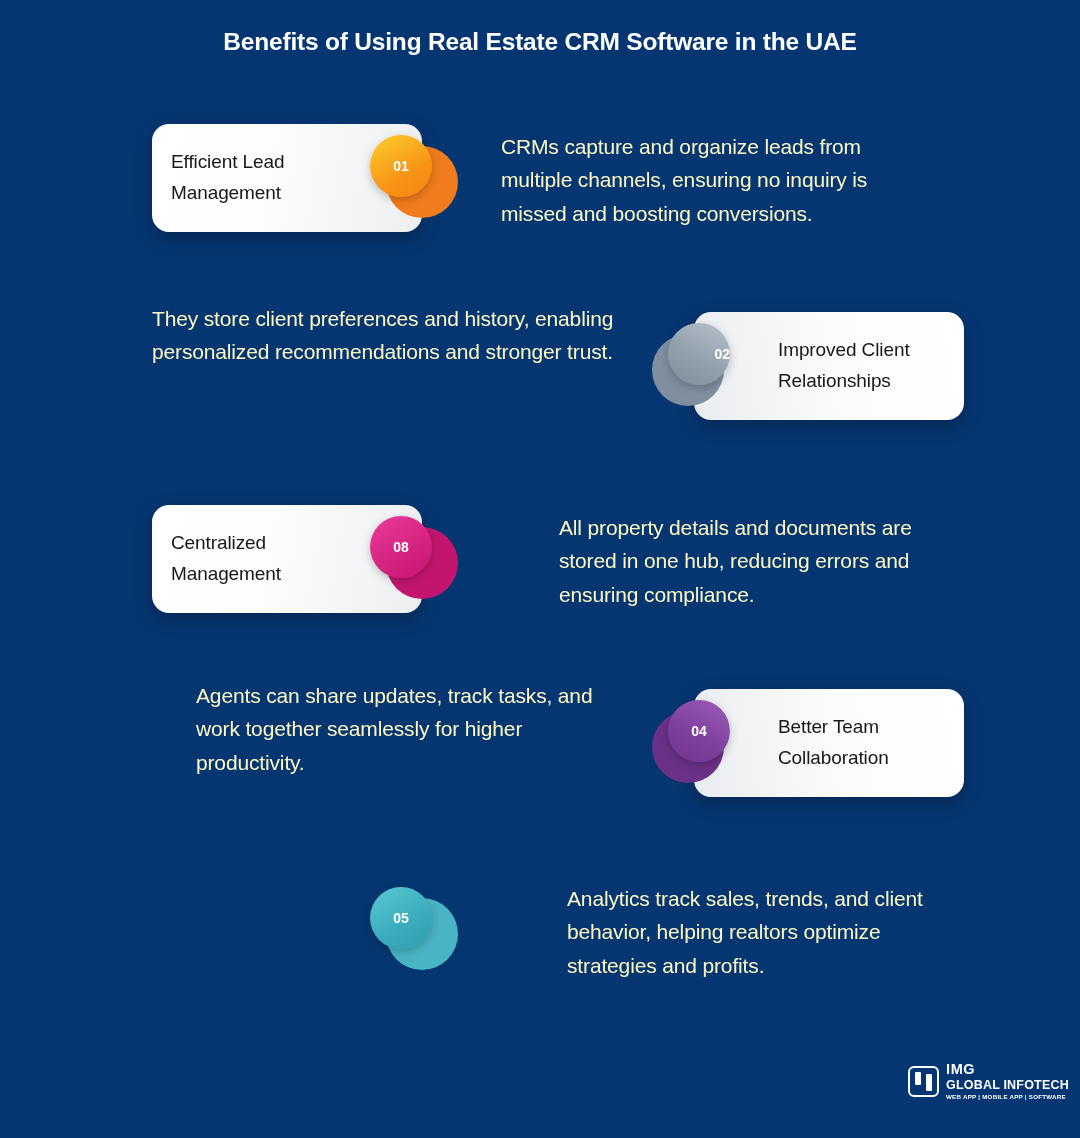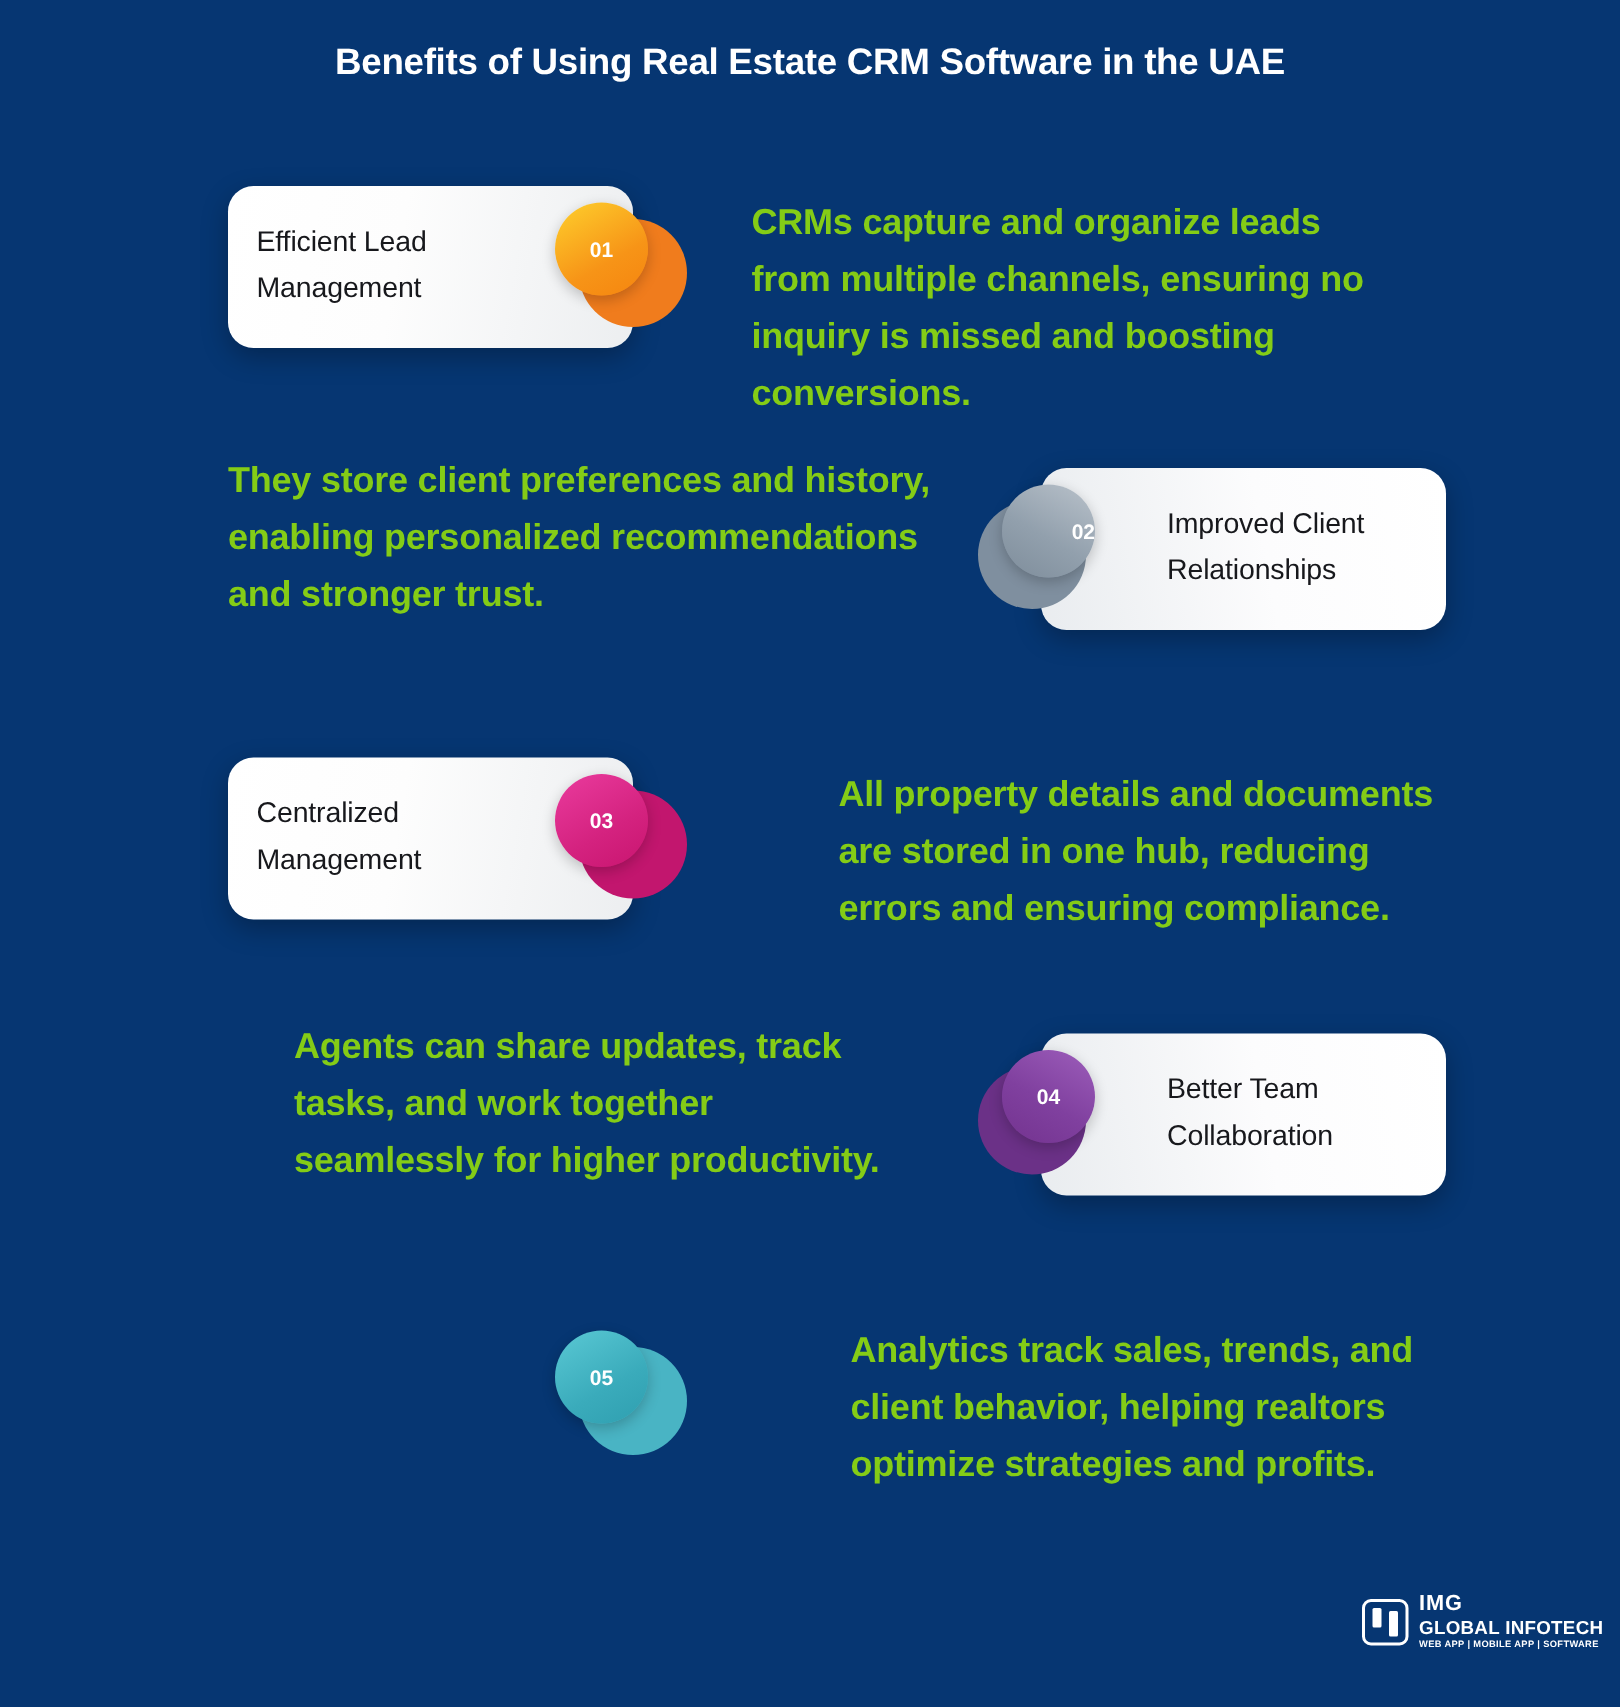--- a/index.html
+++ b/index.html
@@ -131,23 +131,23 @@
 
   .badge-outer-bg {
     position: absolute;
     inset: 0;
     border-radius: 50%;
   }
 
   
   .desc {
     position: absolute;
-    color: #84cc16;
-    font-size: 24px;
-    font-weight: bold;
+    color: #fef9c3;
+    font-size: 21px;
+    font-weight: normal;
     line-height: 1.59;
     letter-spacing: -0.15px;
   }
   .desc.at-right { left: 501px; width: 430px; top: 18px; }
   .desc.at-left  { left: 152px; width: 470px; top: 2px; }
   .desc.r3 { left: 559px; width: 404px; }
   .desc.r5 { left: 567px; width: 404px; }
   .desc.r4 { left: 152px; width: 400px; margin-left: 44px; }
 
   
@@ -246,21 +246,21 @@
 </div>
 
 <div class="row row-3">
   <div class="card-wrap left theme-03">
     <div class="card badge-right">
       <div class="card-title">Centralized Management</div>
     </div>
     <div class="badge-outer at-right">
       <div class="badge-outer-bg"></div>
       <div class="badge-inner">
-        <span class="badge-num">03</span>
+        <span class="badge-num">08</span>
       </div>
     </div>
   </div>
   <div class="desc at-right r3">All property details and documents are stored in one hub, reducing errors and ensuring compliance.</div>
 </div>
 
 <div class="row row-4">
   <div class="desc at-left r4">Agents can share updates, track tasks, and work together seamlessly for higher productivity.</div>
   <div class="card-wrap right theme-04">
     <div class="card badge-left">

